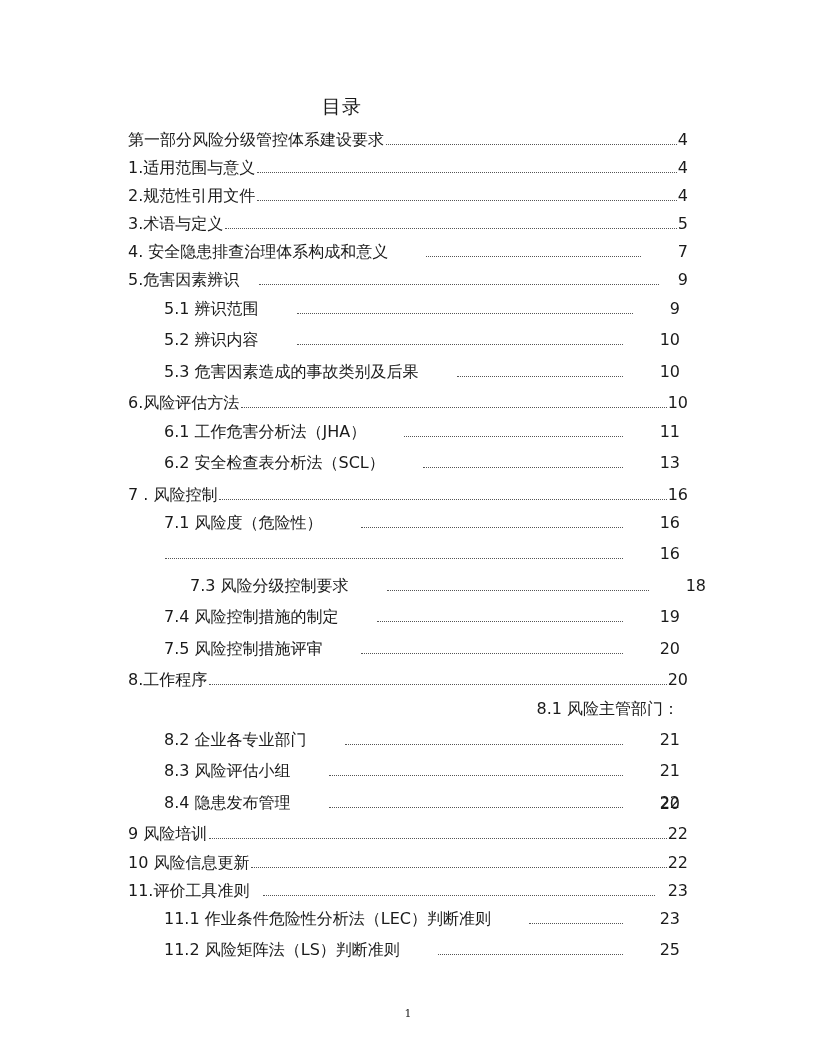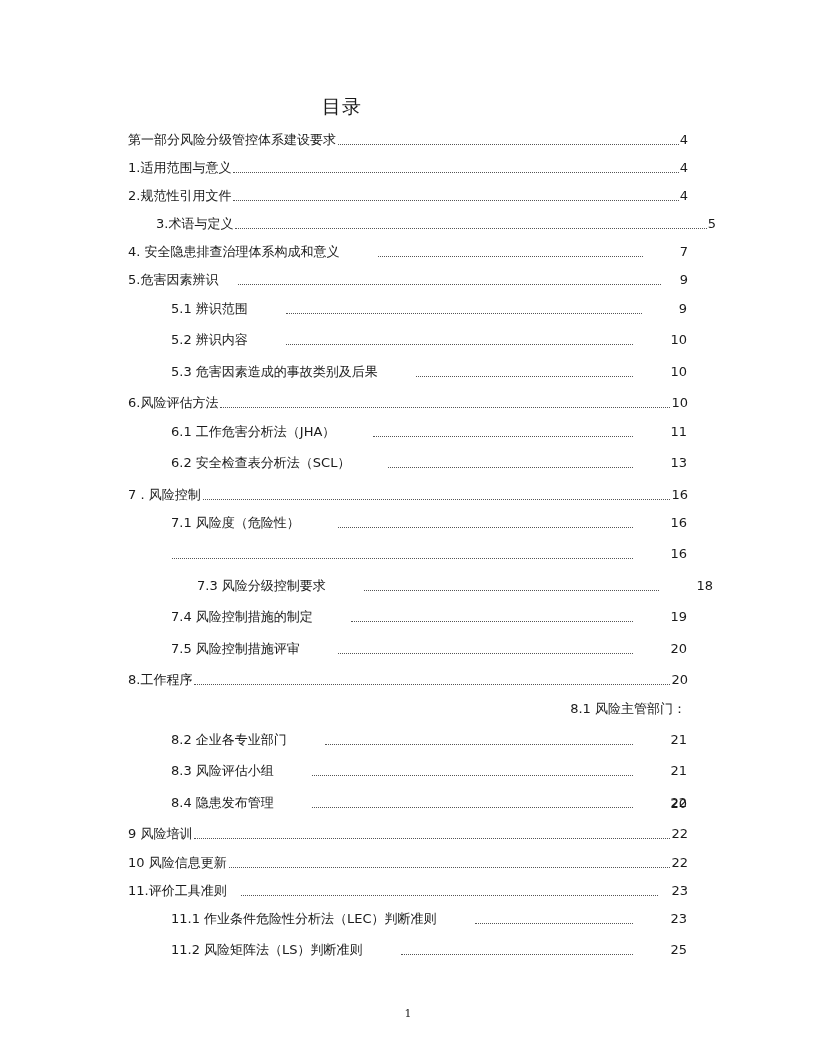--- a/index.html
+++ b/index.html
@@ -2,22 +2,22 @@
 <html><head>
 <meta charset="utf-8">
 <style>
   html, body { margin: 0; padding: 0; background: #ffffff; }
   body { width: 816px; height: 1056px; position: relative; overflow: hidden;
          font-family: "DejaVu Sans", "Liberation Sans", sans-serif; color: #1a1a1a; }
   .title { position: absolute; left: 0; width: 684px; top: 94px; text-align: center;
            font-size: 19px; font-weight: normal; letter-spacing: 1px; }
   .toc { position: absolute; left: 128px; top: 0; width: 560px; }
   .row { position: absolute; left: 0; width: 560px; height: 18px; display: flex;
-         align-items: flex-end; font-size: 13px; line-height: 18px; white-space: nowrap; }
-  .row.sub { left: 43px; width: 516px; gap: 36px; }
+         align-items: flex-end; font-size: 16px; line-height: 18px; white-space: nowrap; }
+  .row.sub { left: 36px; width: 516px; gap: 36px; }
   .label { flex: 0 0 auto; padding-right: 1px; }
   .leader { flex: 1 1 auto; height: 1px; margin: 0 1px 4px 1px;
             border-bottom: 1px dotted #555; }
   .page { flex: 0 0 auto; text-align: right; }
   .footer { position: absolute; left: 0; width: 816px; top: 1007px; text-align: center;
             font-size: 11px; font-family: "DejaVu Serif", "Liberation Serif", serif; }
 </style>
 </head>
 <body>
 
@@ -33,21 +33,21 @@
       <div class="row" style="top: 159px;">
         <span class="label">1.适用范围与意义</span>
         <span class="leader"></span>
         <span class="page">4</span>
       </div>
       <div class="row" style="top: 187px;">
         <span class="label">2.规范性引用文件</span>
         <span class="leader"></span>
         <span class="page">4</span>
       </div>
-      <div class="row" style="top: 215px; margin-left: 28px;">
+      <div class="row" style="top: 215px;">
         <span class="label">3.术语与定义</span>
         <span class="leader"></span>
         <span class="page">5</span>
       </div>
       <div class="row" style="top: 243px; gap: 36px;">
         <span class="label">4.  安全隐患排查治理体系构成和意义</span>
         <span class="leader"></span>
         <span class="page">7</span>
       </div>
       <div class="row" style="top: 271px; gap: 18px;">

